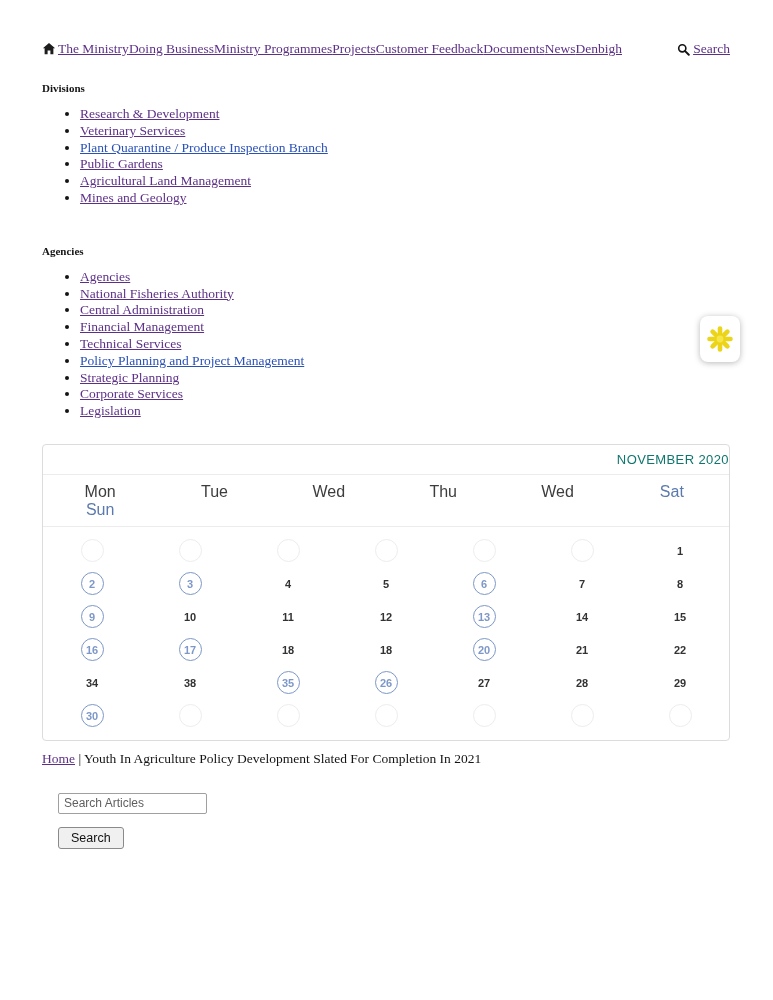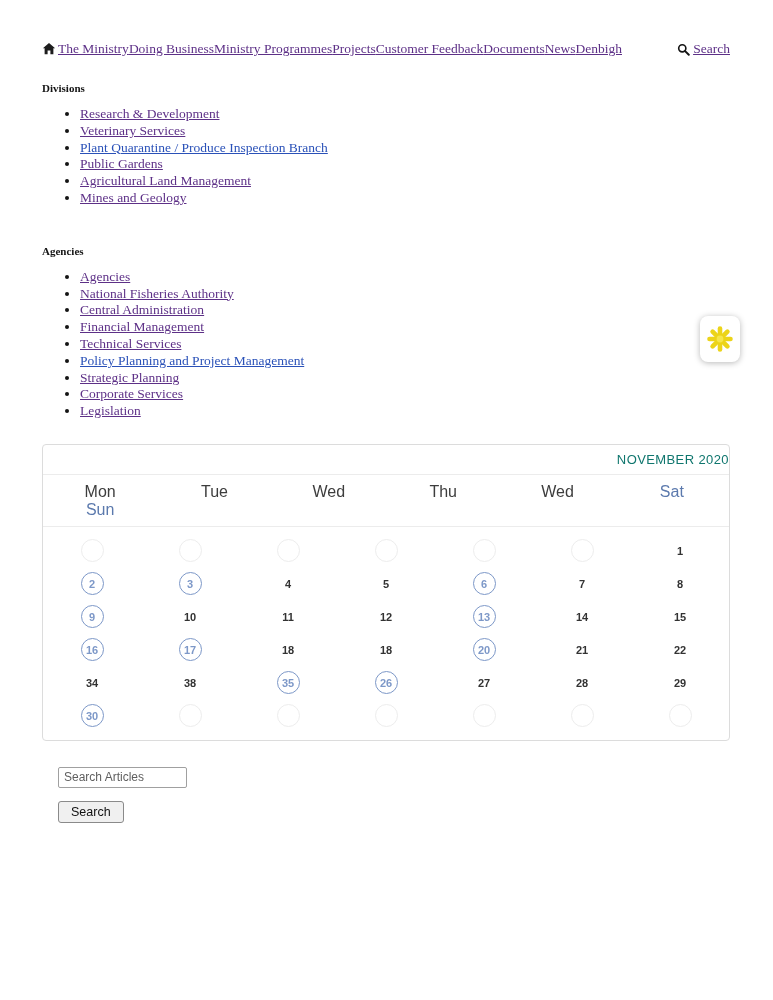--- a/index.html
+++ b/index.html
@@ -77,21 +77,21 @@
   .day.event{border-color:var(--calendar-event);color:var(--calendar-event);cursor:pointer;}
   .day.plain{border-color:transparent;}
 
   
   .breadcrumb{margin:10px 0 0 0;font-size:13.5px;color:#141414;}
   .breadcrumb a{text-decoration:underline;}
 
   
   .article-search{margin:26px 0 0 16px;font-family:"Liberation Sans", sans-serif;}
   .article-search input{
-    width:129px;height:21px;font-size:12px;padding:2px 5px;
+    width:149px;height:21px;font-size:12px;padding:2px 5px;
     border:1px solid #a0a0a0;border-radius:2px;color:#333;
     font-family:"Liberation Sans", sans-serif;outline:none;
   }
   .article-search input::placeholder{color:#5f5f5f;opacity:1;}
   .article-search .btn-row{margin-top:13px;}
   .article-search button{
     font-family:"Liberation Sans", sans-serif;font-size:12.5px;color:#111;
     padding:3px 12px;background:#f0f0f0;border:1px solid #8a8a8a;border-radius:3px;
     cursor:pointer;
   }
@@ -295,20 +295,25 @@
         </div>
         <div class="cal-cell">
           <span class="day empty"></span>
         </div>
         <div class="cal-cell">
           <span class="day empty"></span>
         </div>
       </div>
   </div>
 
+  <div class="breadcrumb">
+    <a href="#" class="lnk v">Home</a>
+    <span>|</span>
+    <span>Youth In Agriculture Policy Development Slated For Completion In 2021</span>
+  </div>
 
   <div class="article-search">
     <div>
       <input type="text" placeholder="Search Articles" style="">
     </div>
     <div class="btn-row">
       <button type="button">Search</button>
     </div>
   </div>
 

